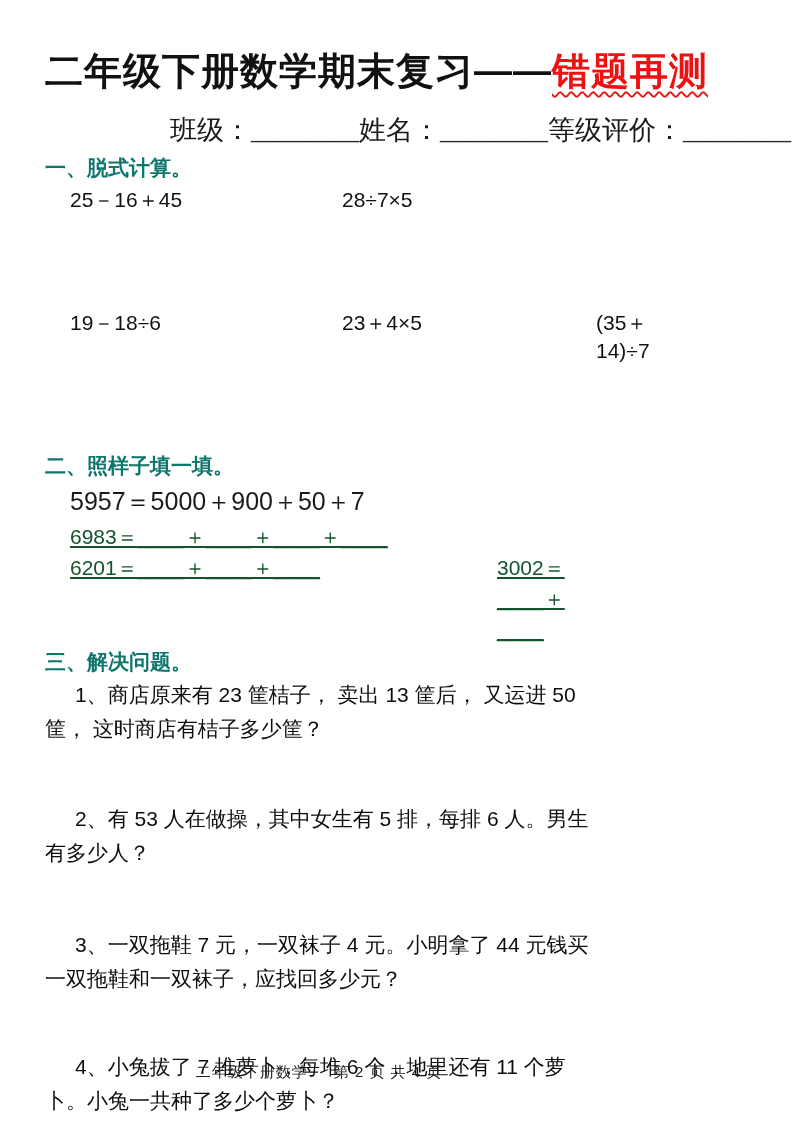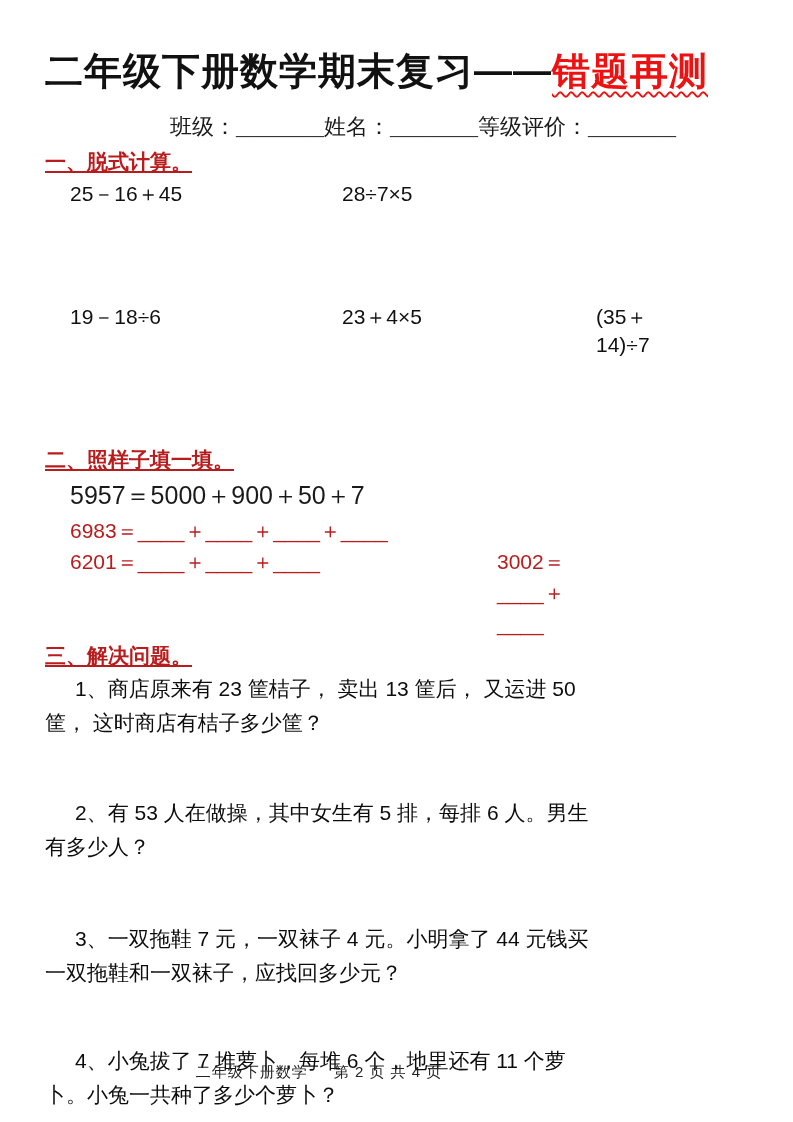--- a/index.html
+++ b/index.html
@@ -32,33 +32,32 @@
     text-decoration-style: wavy;
     text-decoration-color: #ee1111;
     text-decoration-thickness: 2px;
     text-underline-offset: 7px;
   }
   
   .info-line {
     margin-top: 16px;
     padding-left: 125px;
     font-family: "Liberation Serif", "DejaVu Serif", serif;
-    font-size: 22px;
+    font-size: 27px;
     color: #1a1a1a;
     white-space: nowrap;
     text-align: center;
   }
   .info-line .blank { letter-spacing: 0; color: #2a2a2a; }
   
   .sec-head {
     font-size: 21px;
     font-weight: bold;
-    color: #b91c1c;
+    color: #0f766e;
     line-height: 28px;
-    text-decoration: underline;
   }
   .s1-head { margin-top: 6px; }
   
   .expr-row {
     display: grid;
     grid-template-columns: 297px 252px 1fr;
     font-size: 21px;
     line-height: 28px;
     margin-top: 4px;
   }
@@ -73,21 +72,22 @@
     line-height: 31px;
     padding-left: 25px;
     color: #1a1a1a;
   }
   .s2-example { margin-top: 5px; }
   .s2-fill-row {
     display: grid;
     grid-template-columns: 452px 1fr;
     font-size: 21px;
     line-height: 31px;
-    color: #b91c1c;
+    color: #14532d;
+    text-decoration: underline;
   }
   .s2-fill-row .left { padding-left: 25px; }
   .s2-fill-row .right { padding-left: 0; }
   .s2-rows { margin-top: 4px; }
   
   .s3-head { margin-top: 3px; line-height: 28px; }
   .problem {
     font-size: 21px;
     line-height: 34px;
     text-indent: 30px;

